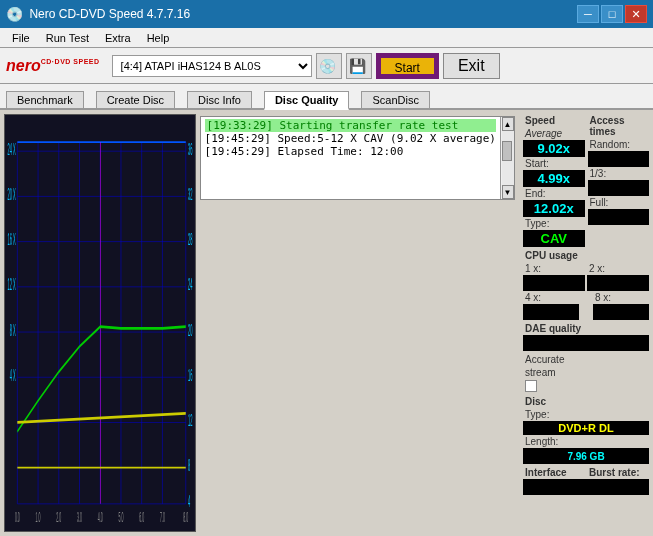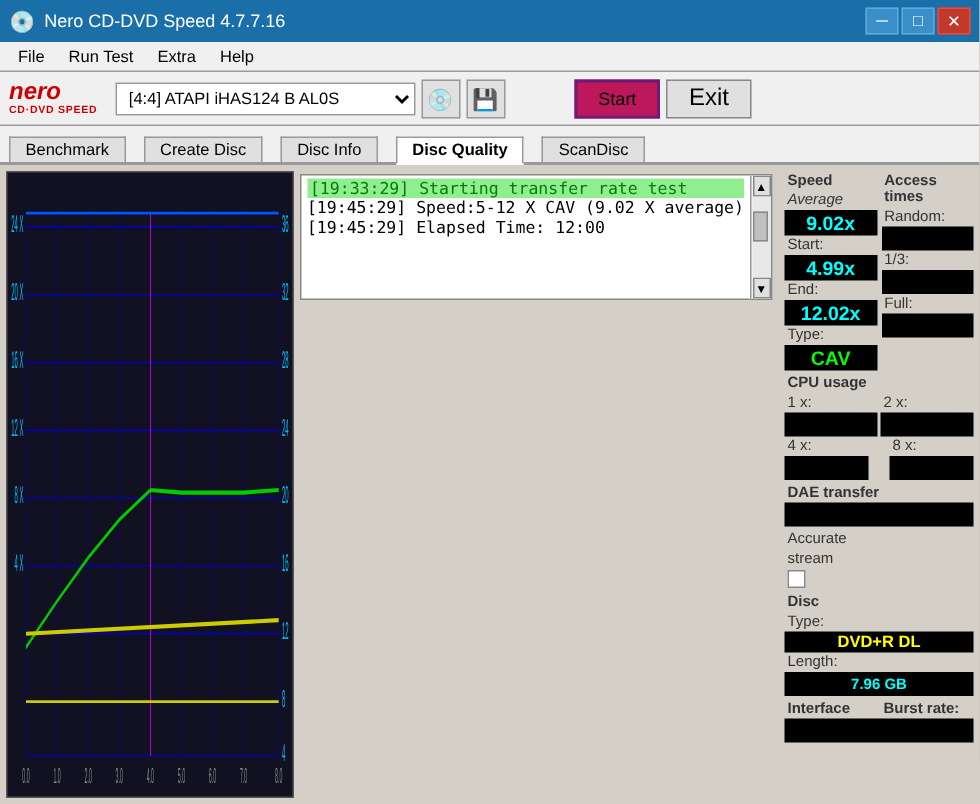--- a/index.html
+++ b/index.html
@@ -69,21 +69,21 @@
       background: #f0f0f0;
       display: flex;
       align-items: center;
       padding: 3px 6px;
       height: 36px;
       border-bottom: 1px solid #999;
       gap: 4px;
     }
     .logo-area {
       display: flex;
-      flex-direction: column;
+      flex-direction: row;
       margin-right: 8px;
     }
     .logo-nero {
       color: #cc0000;
       font-size: 15px;
       font-weight: bold;
       font-style: italic;
       line-height: 1;
     }
     .logo-sub {
@@ -105,27 +105,26 @@
       height: 26px;
       background: #e0e0e0;
       border: 1px solid #999;
       cursor: pointer;
       display: flex;
       align-items: center;
       justify-content: center;
       font-size: 14px;
     }
     .btn-start {
-      background: #be185d;
-      border: 2px solid #701a75;
+      background: #eab308;
+      border: 5px solid #701a75;
       padding: 3px 14px;
       font-size: 12px;
       cursor: pointer;
       height: 26px;
-      margin-left: 42px;
     }
     .btn-exit {
       background: #e0e0e0;
       border: 1px solid #888;
       padding: 3px 14px;
       font-size: 16px;
       cursor: pointer;
       height: 26px;
     }
 
@@ -457,21 +456,21 @@
           <div class="panel-value empty" style="height:14px;">&nbsp;</div>
         </div>
         <div style="flex:1;">
           <div class="panel-label" style="font-weight:normal;">8 x:</div>
           <div class="panel-value empty" style="height:14px;">&nbsp;</div>
         </div>
       </div>
     </div>
 
     <div>
-      <div class="panel-label">DAE transfer</div>
+      <div class="panel-label">DAE quality</div>
       <div class="panel-value empty" style="height:16px;">&nbsp;</div>
     </div>
 
     <div>
       <div class="panel-label" style="font-weight:normal;">Accurate</div>
       <div class="panel-label" style="font-weight:normal;">stream</div>
       <div class="checkbox-area">
         <div class="mini-checkbox"></div>
       </div>
     </div>

